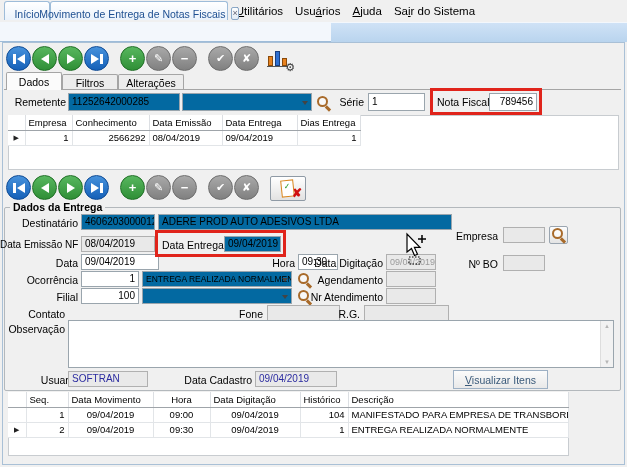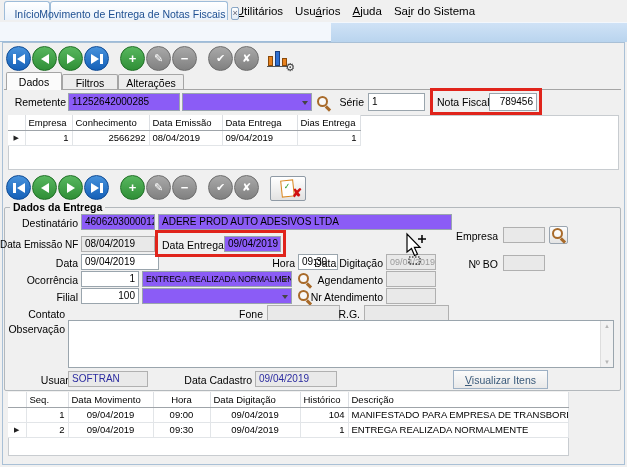--- a/index.html
+++ b/index.html
@@ -48,21 +48,21 @@
 
 
 .stab{position:absolute;display:flex;align-items:center;justify-content:center;font-size:10.5px;border:1px solid #a5a5a5;border-bottom:none;border-radius:2px 2px 0 0;cursor:pointer}
 .stab.active{left:6px;top:72px;width:56px;height:18px;background:#fbfbfb;z-index:3}
 .stabline{position:absolute;left:4px;top:89px;width:617px;height:1px;background:#a5a5a5;z-index:2}
 
 
 .lbl{position:absolute;text-align:right;white-space:nowrap;font-size:10.5px}
 .fld{position:absolute;height:16px;border:1px solid #9aa5ad;background:#fff;font-size:10px;line-height:14px;padding:0 3px;white-space:nowrap;overflow:hidden}
 .h18{height:18px;line-height:16px}
-.yellow{background:#8b5cf6}
+.yellow{background:#0369a1}
 .gfld{background:#e9e9e9;border-color:#b0b0b0}
 .num{text-align:right}
 .navy{color:#2b2ba0}
 .graytxt{color:#9b9b9b}
 .combo{padding-right:12px}
 .carr{position:absolute;right:3px;top:6px;width:0;height:0;border-left:3.5px solid transparent;border-right:3.5px solid transparent;border-top:4.5px solid #444}
 .mag{position:absolute;width:15px;height:15px;cursor:pointer}
 .mag::before{content:"";position:absolute;left:1px;top:1px;width:7px;height:7px;border:2px solid #a86a2a;border-radius:50%;background:rgba(255,255,255,.5)}
 .mag::after{content:"";position:absolute;left:10px;top:10px;width:6px;height:2.5px;background:#a86a2a;transform:rotate(45deg);transform-origin:0 50%}
 .magbtn{position:absolute;width:19px;height:18px;background:linear-gradient(#fdfdfd,#e4e4e4);border:1px solid #9aa5b0;border-radius:2px;cursor:pointer}

